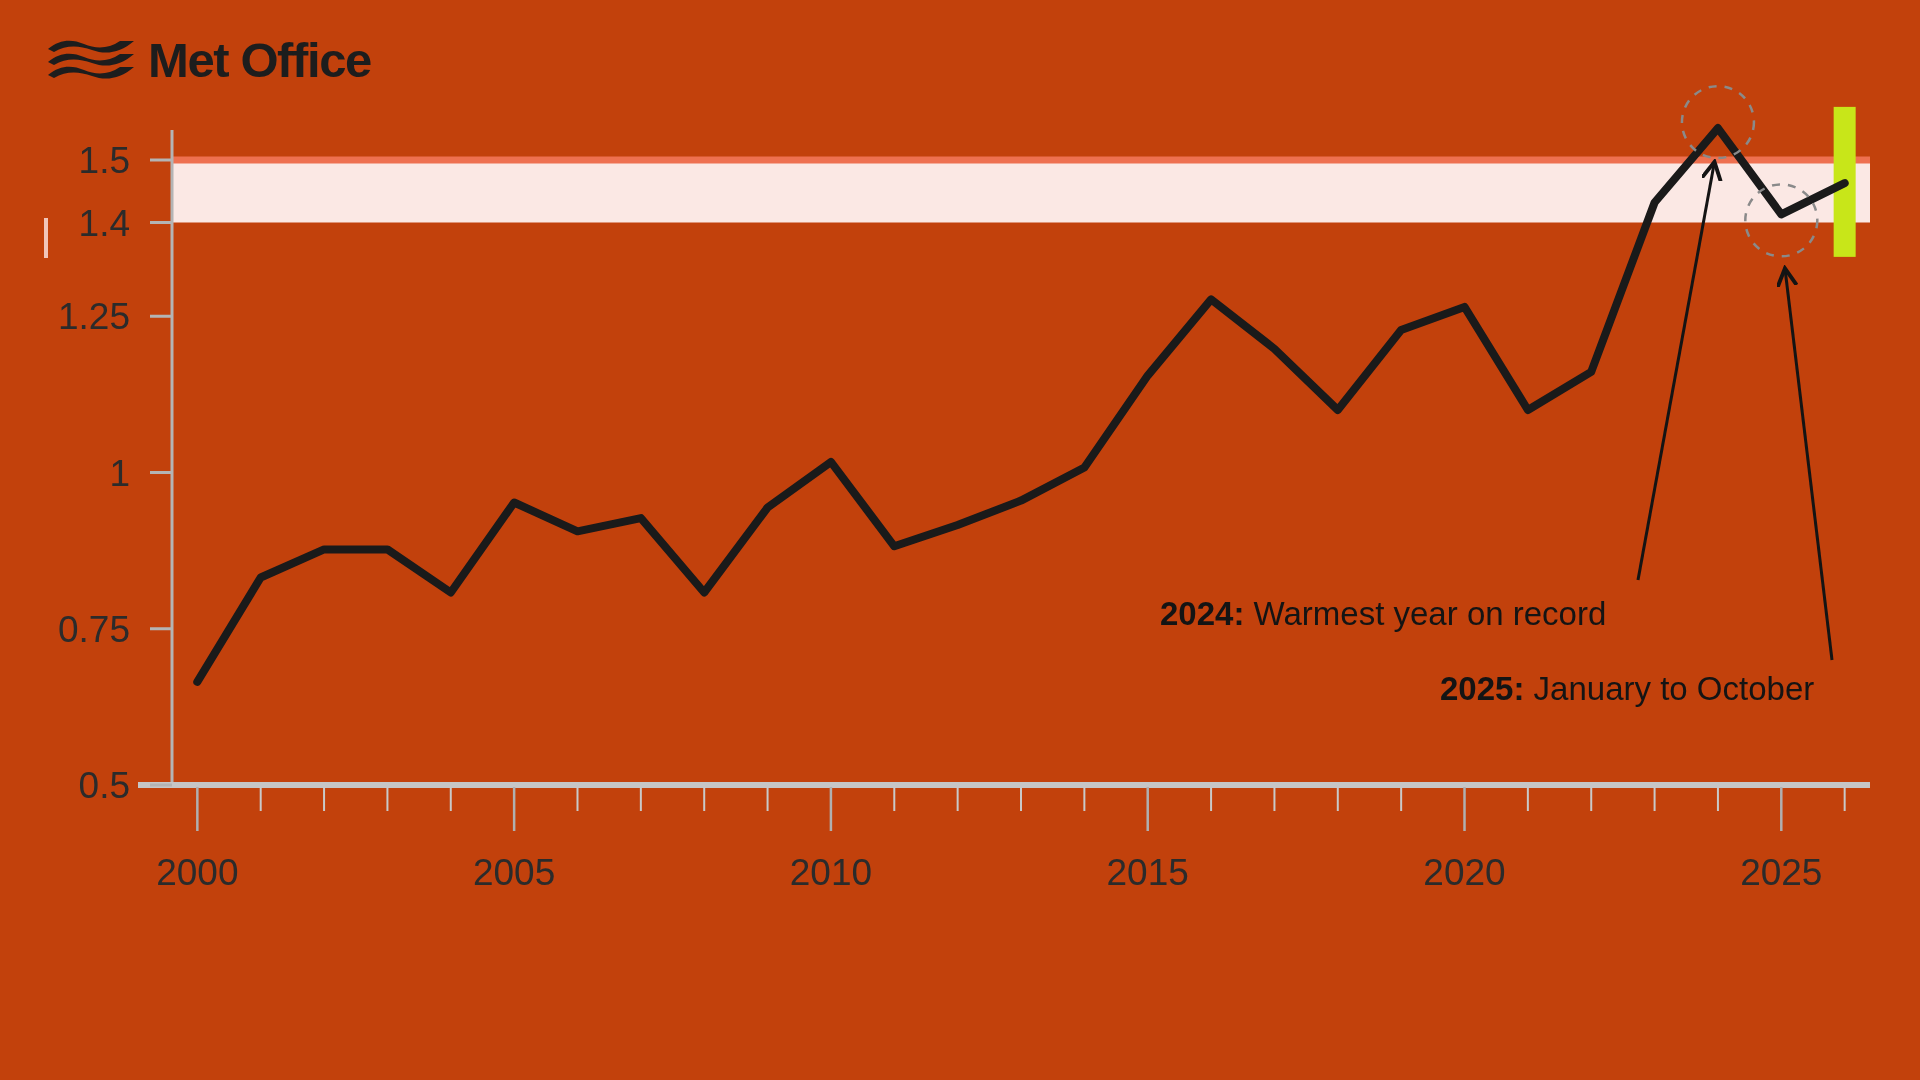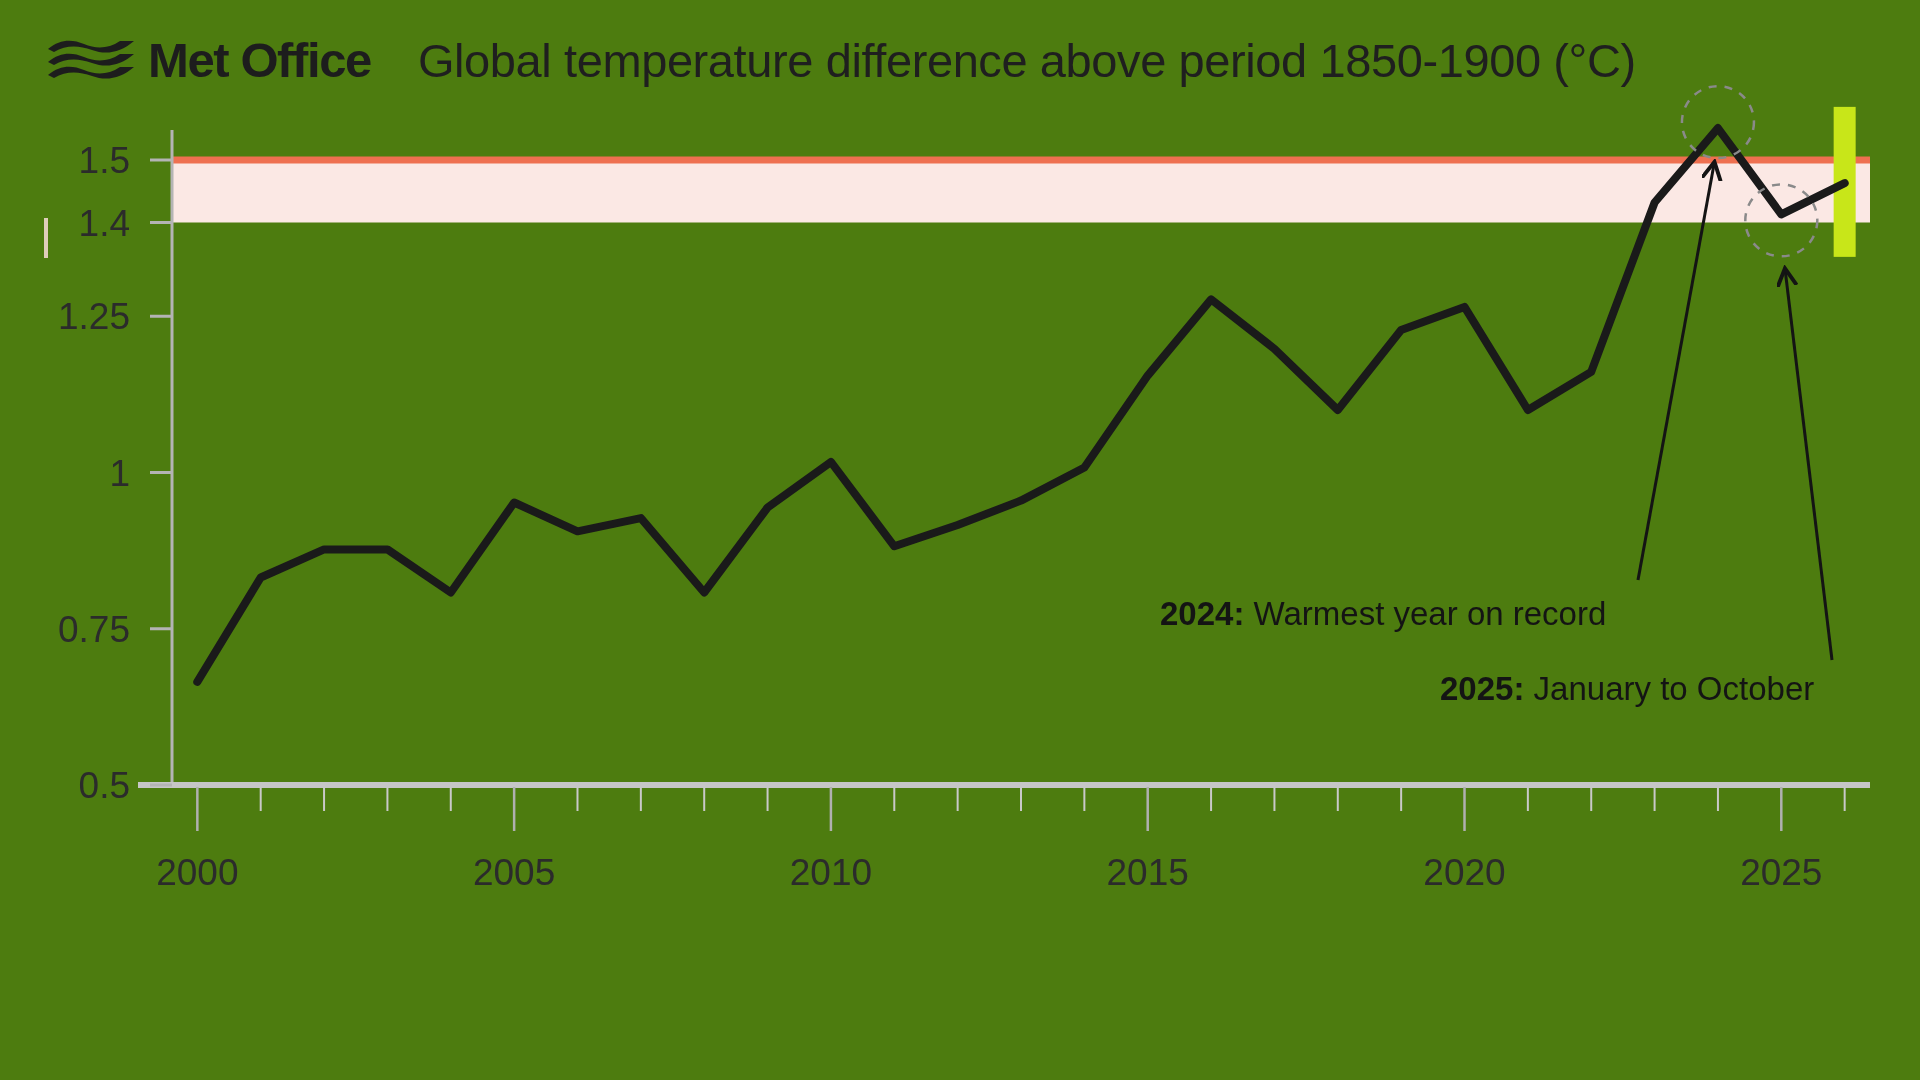--- a/index.html
+++ b/index.html
@@ -11,21 +11,21 @@
     width: 1920px;
     height: 1080px;
     font-family: "Liberation Sans", sans-serif;
     color: #1a1a1a;
     overflow: hidden;
     position: relative;
   }
   #root {
     position: absolute;
     inset: 0;
-    background: #4d7c0f;
+    background: #c2410c;
   }
 
   
   .header {
     position: absolute;
     left: 0; top: 0;
     width: 1920px;
     height: 120px;
     display: flex;
     align-items: center;
@@ -99,21 +99,20 @@
         <svg class="logo-waves" width="90" height="48" viewBox="0 0 90 48">
           <g fill="#1d1d1d">
             <path d="M2 13 C 14 3, 26 3, 38 8 C 50 13, 62 13, 74 5 L 88 5 C 74 17, 60 19, 46 14 C 32 9, 20 9, 8 16 Z"></path>
             <path d="M2 26 C 14 16, 26 16, 38 21 C 50 26, 62 26, 74 18 L 88 18 C 74 30, 60 32, 46 27 C 32 22, 20 22, 8 29 Z"></path>
             <path d="M2 39 C 14 29, 26 29, 38 34 C 50 39, 62 39, 74 31 L 88 31 C 74 43, 60 45, 46 40 C 32 35, 20 35, 8 42 Z"></path>
           </g>
         </svg>
       </span>
       <span class="logo-word">Met Office</span>
     </div>
-    <div class="chart-title">Global temperature difference above period 1850-1900 (°C)</div>
   </div>
 
   <div class="plot-area">
     <svg class="plot-svg" id="chart-svg" width="1920" height="1080">
 
       <rect id="band-rect" fill="#fbe8e4" x="172" y="160" width="1698" height="62.5"></rect>
 
       <rect id="band-sliver" fill="#f9ddd8" x="44" y="218" width="4" height="40" opacity="0.85"></rect>
 
       <line id="threshold-line" stroke="#ee7050" stroke-width="7" stroke-linecap="butt" x1="172" x2="1870" y1="160" y2="160"></line>

